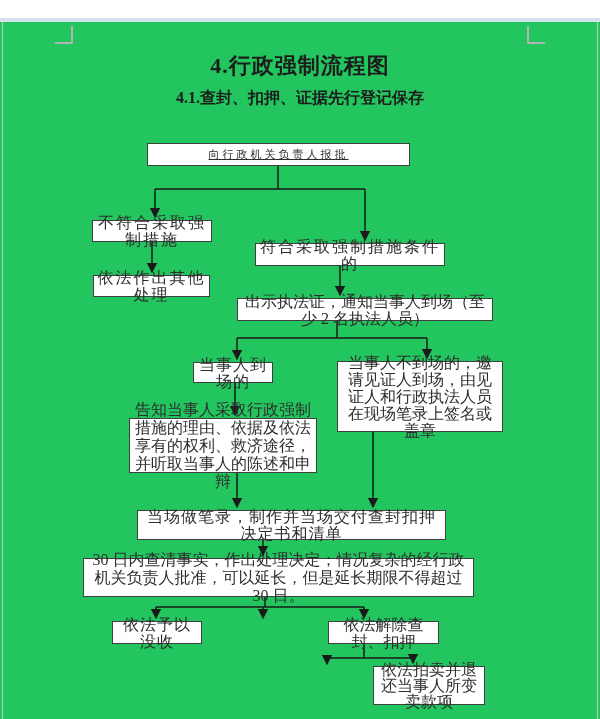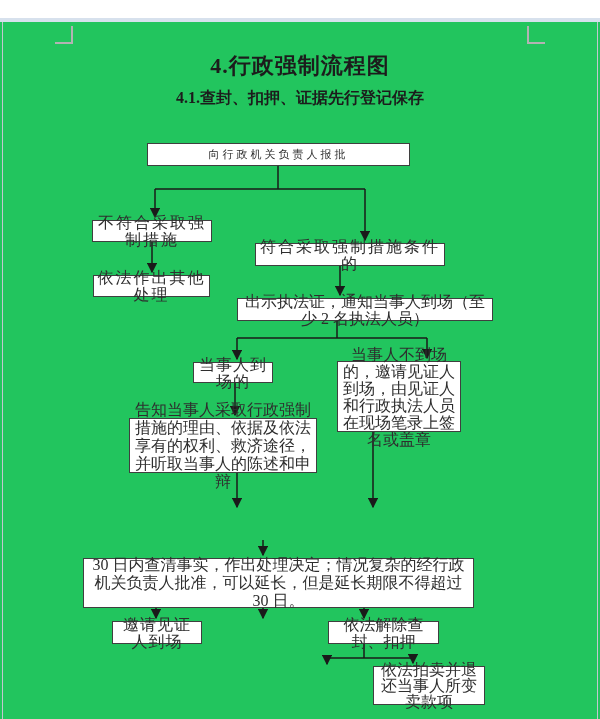--- a/index.html
+++ b/index.html
@@ -23,30 +23,30 @@
 
   
   svg.wires { position:absolute; left:0; top:0; width:600px; height:719px; }
   svg.wires line { stroke:#1a1a1a; stroke-width:1.5; }
 
   
   .node { position:absolute; border:1.5px solid #3f3f3f; background:#fff;
           display:flex; align-items:center; justify-content:center;
           text-align:center; color:#2e2e2e; font-size:16px; line-height:17px;
           padding:1px 3px; }
-  .n-report          { left:147px; top:125px; width:263px; height:23px; font-size:11px; letter-spacing:3px; }
+  .n-report          { left:147px; top:125px; width:263px; height:23px; font-size:11px; letter-spacing:3px;text-decoration:underline; }
   .n-not-qualified   { left:92px;  top:202px; width:120px; height:22px; letter-spacing:2px; }
   .n-other-disposal  { left:93px;  top:257px; width:117px; height:22px; letter-spacing:2px; }
   .n-qualified       { left:255px; top:225px; width:190px; height:23px; letter-spacing:2px; }
   .n-show-cred       { left:237px; top:280px; width:256px; height:23px; }
   .n-party-present   { left:193px; top:344px; width:80px;  height:21px; letter-spacing:1px; }
-  .n-party-absent    { left:337px; top:343px; width:124px; height:71px; line-height:17px; }
+  .n-party-absent    { left:337px; top:343px; width:166px; height:71px; line-height:17px; }
   .n-inform-rights   { left:129px; top:400px; width:188px; height:55px; line-height:18px; }
   .n-onsite-record   { left:137px; top:492px; width:309px; height:30px; letter-spacing:1px; }
-  .n-thirty-days     { left:83px;  top:540px; width:391px; height:50px; line-height:18px;font-family:Liberation Serif, serif; }
+  .n-thirty-days     { left:83px;  top:540px; width:391px; height:39px; line-height:18px;font-family:Liberation Serif, serif; }
   .n-confiscate      { left:112px; top:603px; width:90px;  height:23px; letter-spacing:1px; }
   .n-demolish        { left:218px; top:603px; width:99px;  height:23px; letter-spacing:1px; }
   .n-lift-seizure    { left:328px; top:603px; width:111px; height:23px; }
   .n-return-property { left:282px; top:649px; width:82px;  height:40px; align-items:flex-start;
                        padding-top:5px; letter-spacing:2px; }
   .n-auction-return  { left:373px; top:648px; width:112px; height:39px; line-height:16px; }
 </style>
 </head>
 <body>
 
@@ -103,18 +103,19 @@
   </svg>
 
   <div class="node n-report">向行政机关负责人报批</div>
   <div class="node n-not-qualified">不符合采取强制措施</div>
   <div class="node n-qualified">符合采取强制措施条件的</div>
   <div class="node n-other-disposal">依法作出其他处理</div>
   <div class="node n-show-cred">出示执法证，通知当事人到场（至少 2 名执法人员）</div>
   <div class="node n-party-present">当事人到场的</div>
   <div class="node n-party-absent">当事人不到场的，邀请见证人到场，由见证人和行政执法人员在现场笔录上签名或盖章</div>
   <div class="node n-inform-rights">告知当事人采取行政强制措施的理由、依据及依法享有的权利、救济途径，并听取当事人的陈述和申辩</div>
+  <div class="node n-onsite-record">当场做笔录，制作并当场交付查封扣押决定书和清单</div>
   <div class="node n-thirty-days">30 日内查清事实，作出处理决定；情况复杂的经行政机关负责人批准，可以延长，但是延长期限不得超过 30 日。</div>
-  <div class="node n-confiscate">邀请见证人到场</div>
+  <div class="node n-confiscate">依法予以没收</div>
   <div class="node n-lift-seizure">依法解除查封、扣押</div>
   <div class="node n-auction-return">依法拍卖并退还当事人所变卖款项</div>
 
 </div>
 
 </body></html>

